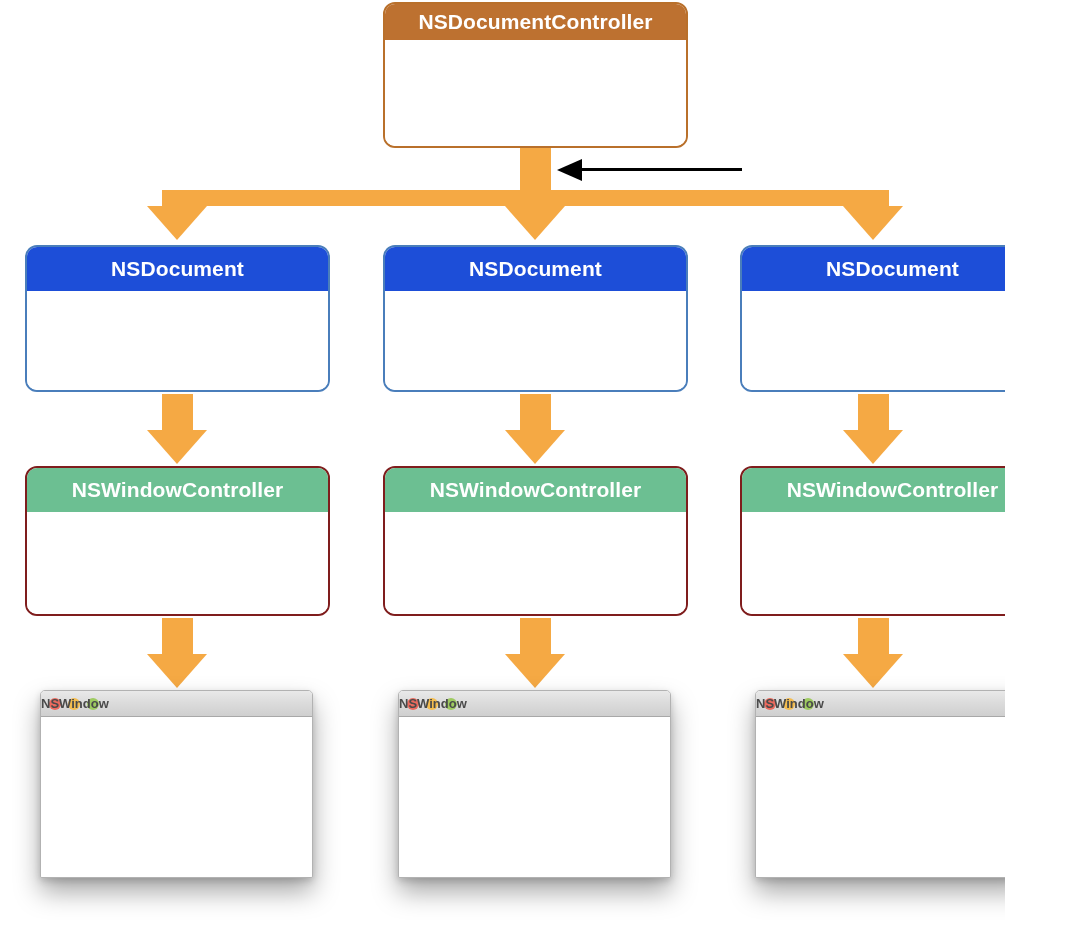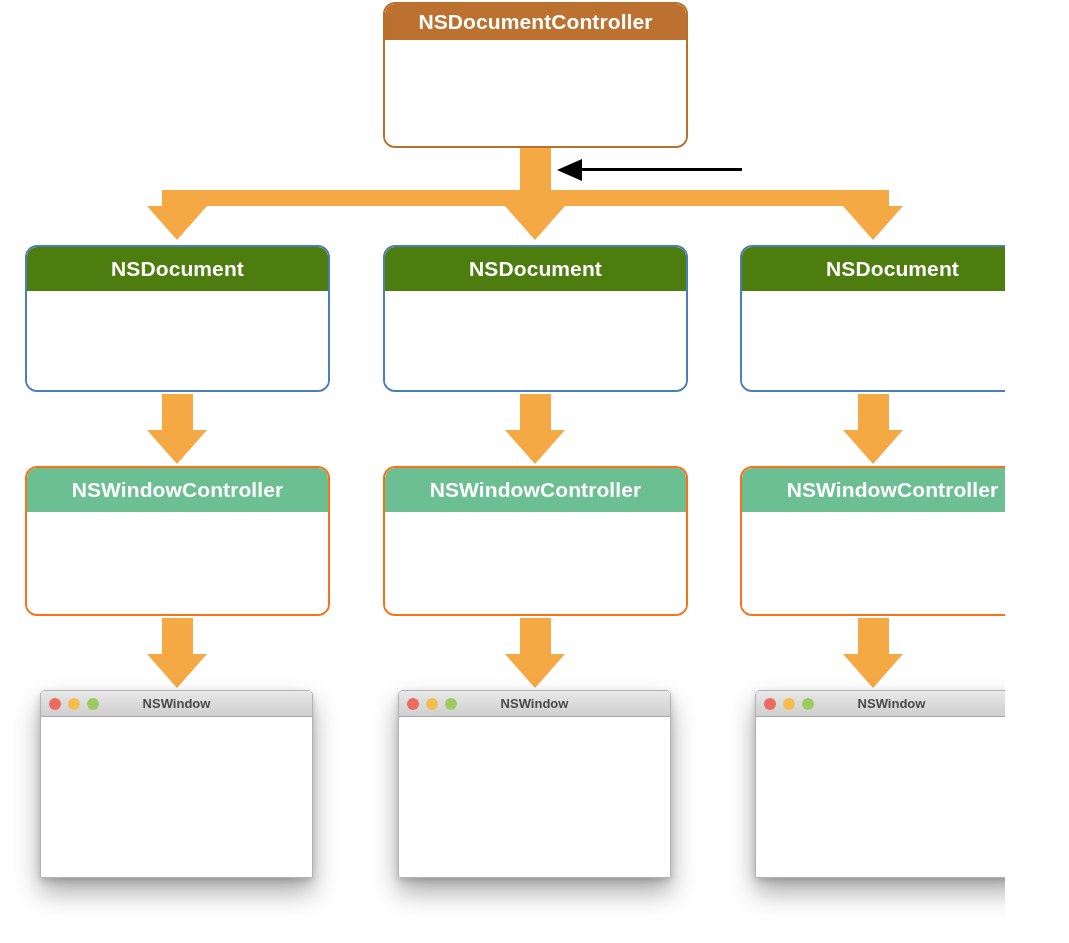--- a/index.html
+++ b/index.html
@@ -49,29 +49,29 @@
     height: 36px;
     line-height: 36px;
     font-size: 21px;
   }
 
   
   .box-document {
     border: 2px solid #4a7ebb;
   }
   .box-document .hdr {
-    background: #4d7c0f;
+    background: #1d4ed8;
     height: 44px;
     line-height: 44px;
     font-size: 21px;
   }
 
   
   .box-wincontroller {
-    border: 2px solid #f97316;
+    border: 2px solid #7f1d1d;
   }
   .box-wincontroller .hdr {
     background: #6cbf92;
     height: 44px;
     line-height: 44px;
     font-size: 21px;
   }
 
   
   .arrow-stem {
@@ -138,21 +138,21 @@
     border-radius: 50%;
   }
   .light.red    { background: #ec6a5e; }
   .light.yellow { background: #f5bd4f; }
   .light.green  { background: #9ecb60; }
   .nswindow .wtitle {
     position: absolute;
     left: 0; right: 0; top: 0;
     height: 26px;
     line-height: 26px;
-    text-align: center;
+    text-align: left;
     font-size: 13px;
     font-weight: bold;
     color: #4a4a4a;
   }
   .nswindow .content {
     background: #ffffff;
     width: 100%;
   }
 </style>
 </head>

